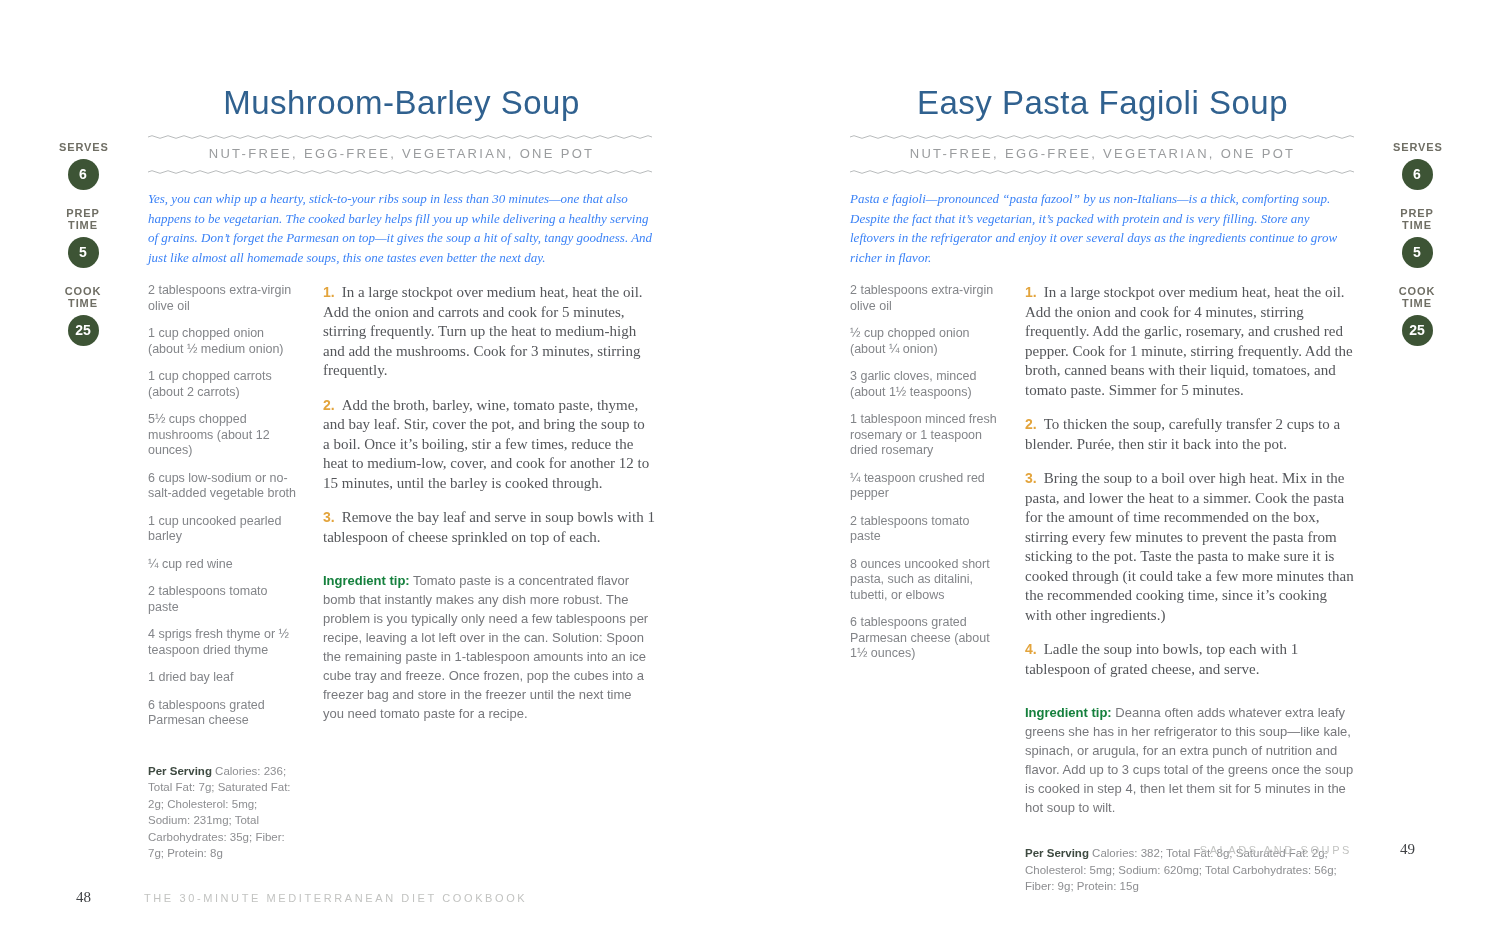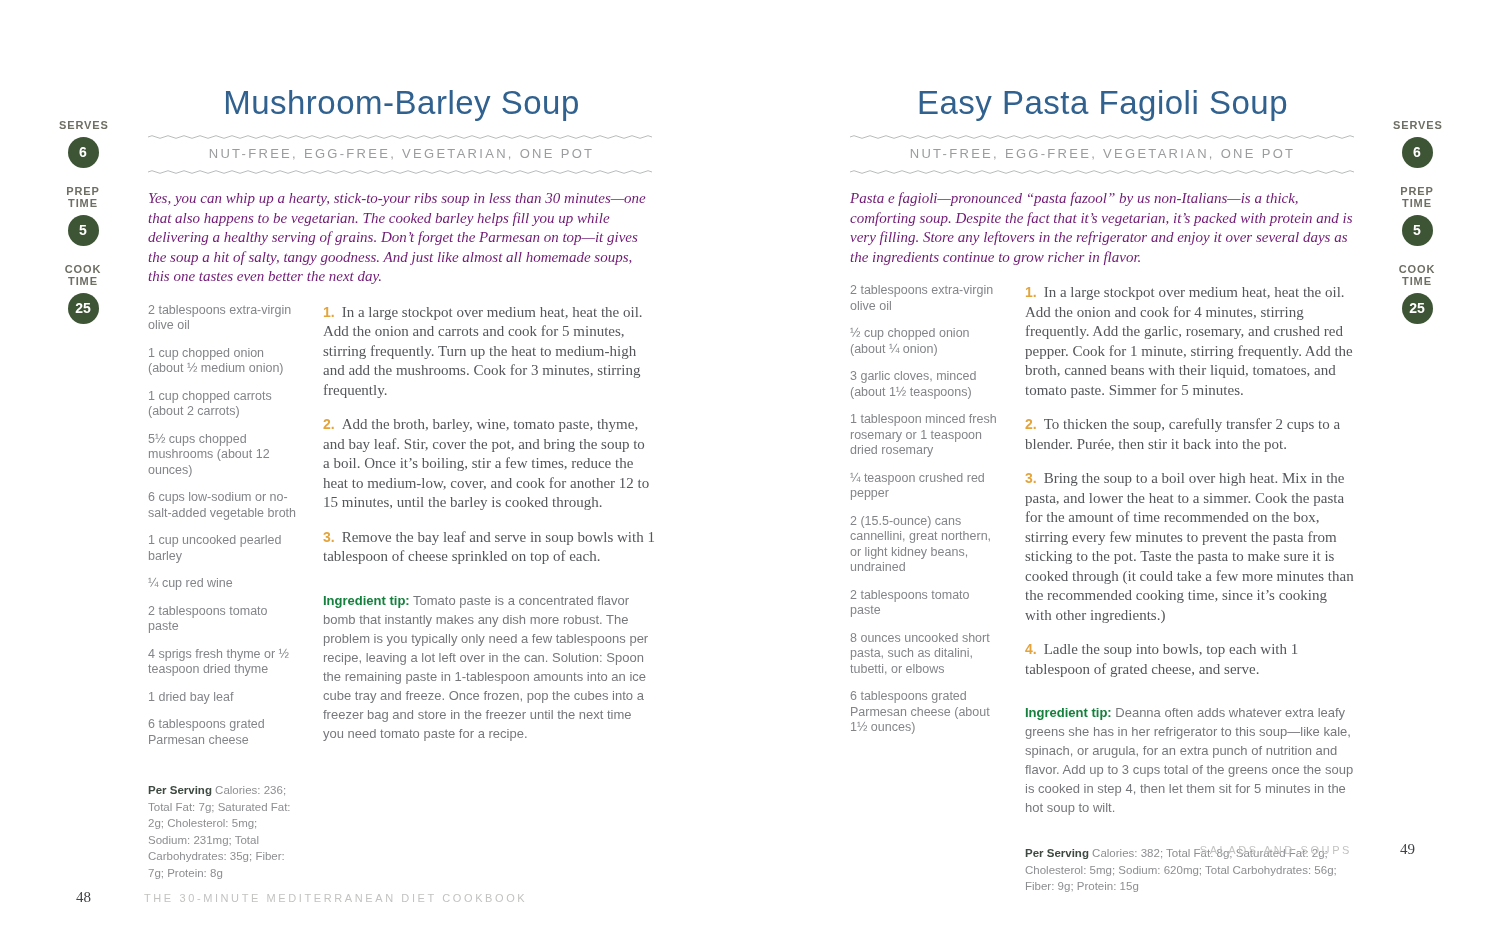--- a/index.html
+++ b/index.html
@@ -8,37 +8,37 @@
   .content{position:absolute;top:84px;}
   .content.left{left:148px;width:507px;}
   .content.right{left:850px;width:505px;}
   .recipe-title{margin:0;text-align:center;font-family:"Liberation Sans",sans-serif;
                 font-weight:300;font-size:33px;line-height:38px;color:#30618f;letter-spacing:.5px;}
   .diet-divider{margin-top:11px;text-align:center;}
   .diet-divider svg{display:block;margin:0 auto;}
   .diet-label{display:block;margin:6px 0 7px 0;font-size:13px;letter-spacing:2.3px;
               color:#9a9c9e;font-weight:400;}
   .intro{margin:14px 0 0 0;font-family:"Liberation Serif",serif;font-style:italic;
-         font-size:15px;line-height:19.5px;color:#701a75;}
+         font-size:13px;line-height:19.5px;color:#3b82f6;}
   .cols{display:flex;margin-top:16px;}
   .ing-col{flex:0 0 auto;}
   .content.left  .ing-col{width:152px;margin-right:23px;}
   .content.right .ing-col{width:148px;margin-right:27px;}
   .step-col{flex:1 1 auto;min-width:0;}
   .ing{margin:0 0 12px 0;font-size:12.5px;line-height:15.5px;color:#838589;}
   .step{margin:0 0 15px 0;font-family:"Liberation Serif",serif;font-size:15px;
         line-height:19.5px;color:#54565a;}
   .step-num{color:#e3a43c;font-weight:700;font-family:"Liberation Sans",sans-serif;
             font-size:14px;margin-right:7px;}
   .tip{margin:24px 0 0 0;font-size:13px;line-height:19px;color:#77787c;}
   .tip-label{font-weight:700;color:#15803d;}
   .per-serving{margin:34px 0 0 0;font-size:11.5px;line-height:16.5px;color:#8d8e91;}
   .content.right .per-serving{margin-top:28px;}
   .ps-label{font-weight:700;color:#3e4a41;font-size:11.5px;}
-  .badge-col{position:absolute;top:119px;width:48px;text-align:center;}
+  .badge-col{position:absolute;top:141px;width:48px;text-align:center;}
   .badge-col.left{left:59px;} .badge-col.right{left:1393px;}
   .badge{margin-bottom:17px;}
   .badge-label{font-size:11px;font-weight:700;letter-spacing:.9px;color:#6f6e64;
                line-height:12.5px;margin-bottom:5px;}
   .badge-circle{width:31px;height:31px;border-radius:50%;background:#3d5435;color:#ffffff;
                 font-weight:700;font-size:14px;display:flex;align-items:center;
                 justify-content:center;margin:0 auto;}
   .footer-left{position:absolute;left:76px;top:872px;display:flex;align-items:baseline;}
   .footer-right{position:absolute;right:85px;top:824px;display:flex;align-items:baseline;}
   .page-num{font-family:Liberation Serif, serif;font-size:15px;color:#3f4144;}
@@ -114,21 +114,20 @@
         </svg>
     </div>
     <p class="intro">Pasta e fagioli—pronounced “pasta fazool” by us non-Italians—is a thick, comforting soup. Despite the fact that it’s vegetarian, it’s packed with protein and is very filling. Store any leftovers in the refrigerator and enjoy it over several days as the ingredients continue to grow richer in flavor.</p>
     <div class="cols">
       <div class="ing-col">
         <p class="ing">2 tablespoons extra-virgin olive oil</p>
         <p class="ing">½ cup chopped onion (about ¼ onion)</p>
         <p class="ing">3 garlic cloves, minced (about 1½ teaspoons)</p>
         <p class="ing">1 tablespoon minced fresh rosemary or 1 teaspoon dried rosemary</p>
         <p class="ing">¼ teaspoon crushed red pepper</p>
-        <p class="ing">2 (15.5-ounce) cans cannellini, great northern, or light kidney beans, undrained</p>
         <p class="ing">2 tablespoons tomato paste</p>
         <p class="ing">8 ounces uncooked short pasta, such as ditalini, tubetti, or elbows</p>
         <p class="ing">6 tablespoons grated Parmesan cheese (about 1½ ounces)</p>
       </div>
       <div class="step-col">
         <p class="step"><span class="step-num">1.</span><span>In a large stockpot over medium heat, heat the oil. Add the onion and cook for 4 minutes, stirring frequently. Add the garlic, rosemary, and crushed red pepper. Cook for 1 minute, stirring frequently. Add the broth, canned beans with their liquid, tomatoes, and tomato paste. Simmer for 5 minutes.</span></p>
         <p class="step"><span class="step-num">2.</span><span>To thicken the soup, carefully transfer 2 cups to a blender. Purée, then stir it back into the pot.</span></p>
         <p class="step"><span class="step-num">3.</span><span>Bring the soup to a boil over high heat. Mix in the pasta, and lower the heat to a simmer. Cook the pasta for the amount of time recommended on the box, stirring every few minutes to prevent the pasta from sticking to the pot. Taste the pasta to make sure it is cooked through (it could take a few more minutes than the recommended cooking time, since it’s cooking with other ingredients.)</span></p>
         <p class="step"><span class="step-num">4.</span><span>Ladle the soup into bowls, top each with 1 tablespoon of grated cheese, and serve.</span></p>
         <p class="tip"><span class="tip-label">Ingredient tip:</span><span> Deanna often adds whatever extra leafy greens she has in her refrigerator to this soup—like kale, spinach, or arugula, for an extra punch of nutrition and flavor. Add up to 3 cups total of the greens once the soup is cooked in step 4, then let them sit for 5 minutes in the hot soup to wilt.</span></p>

